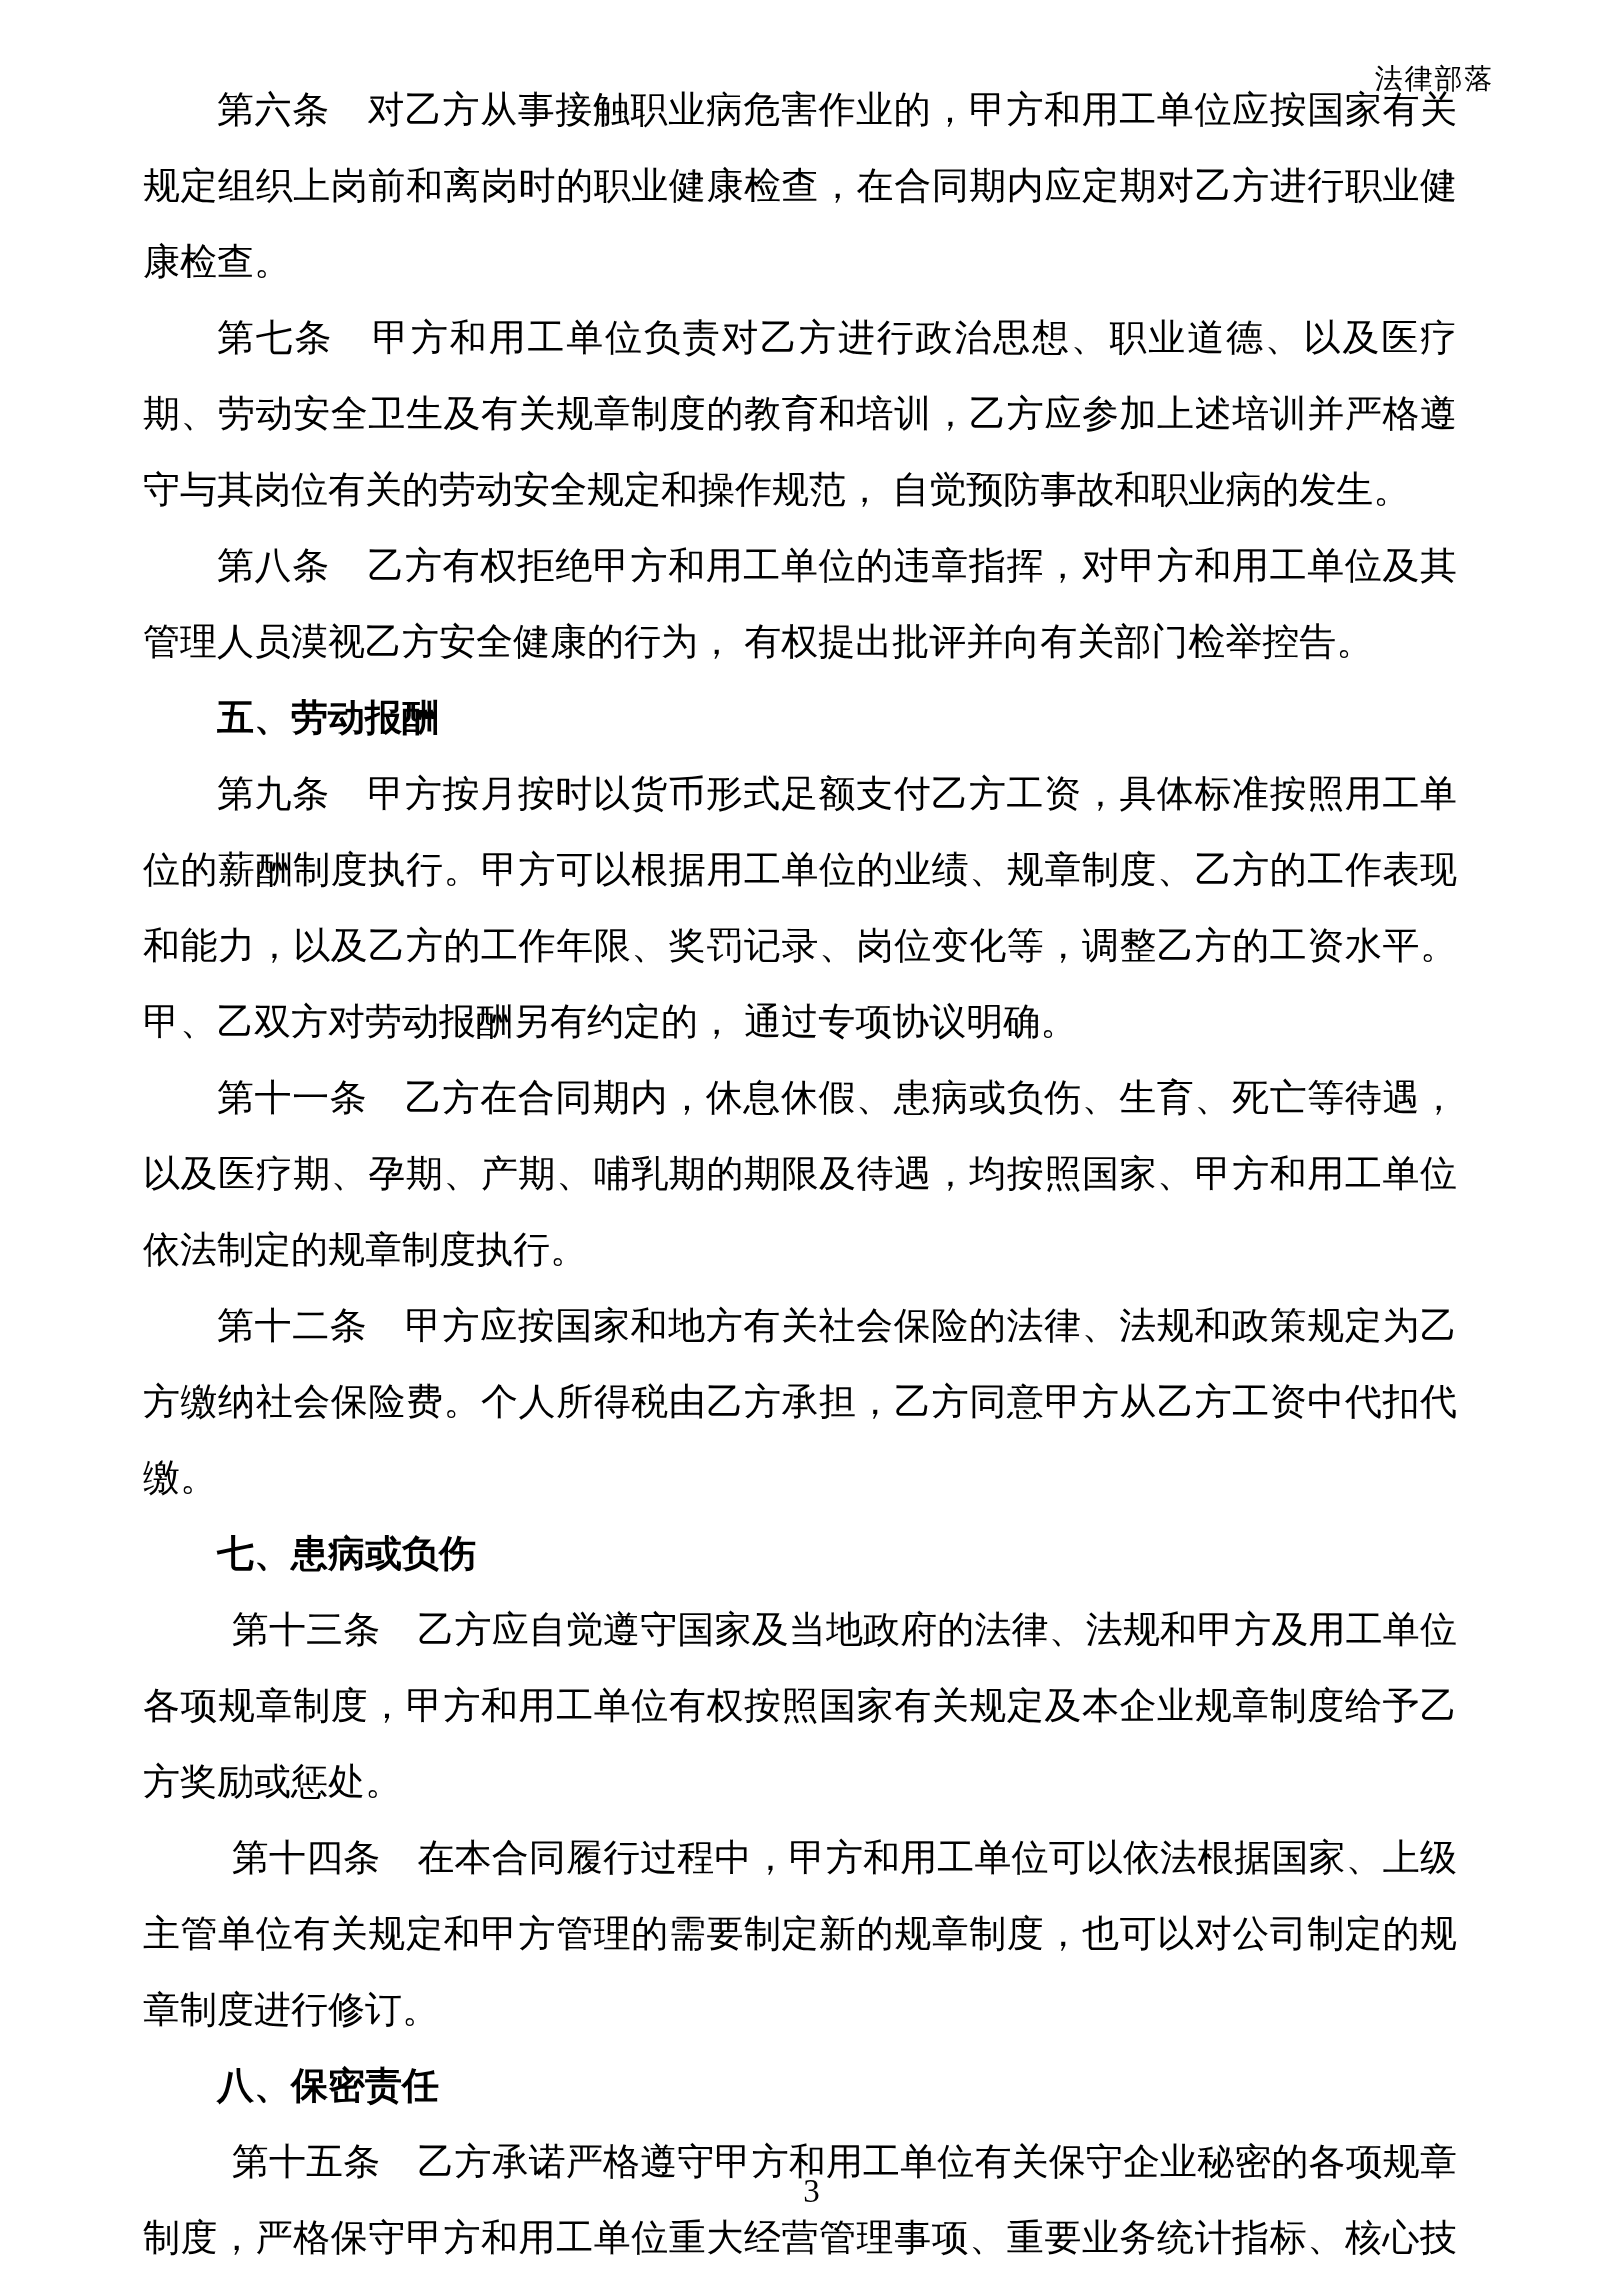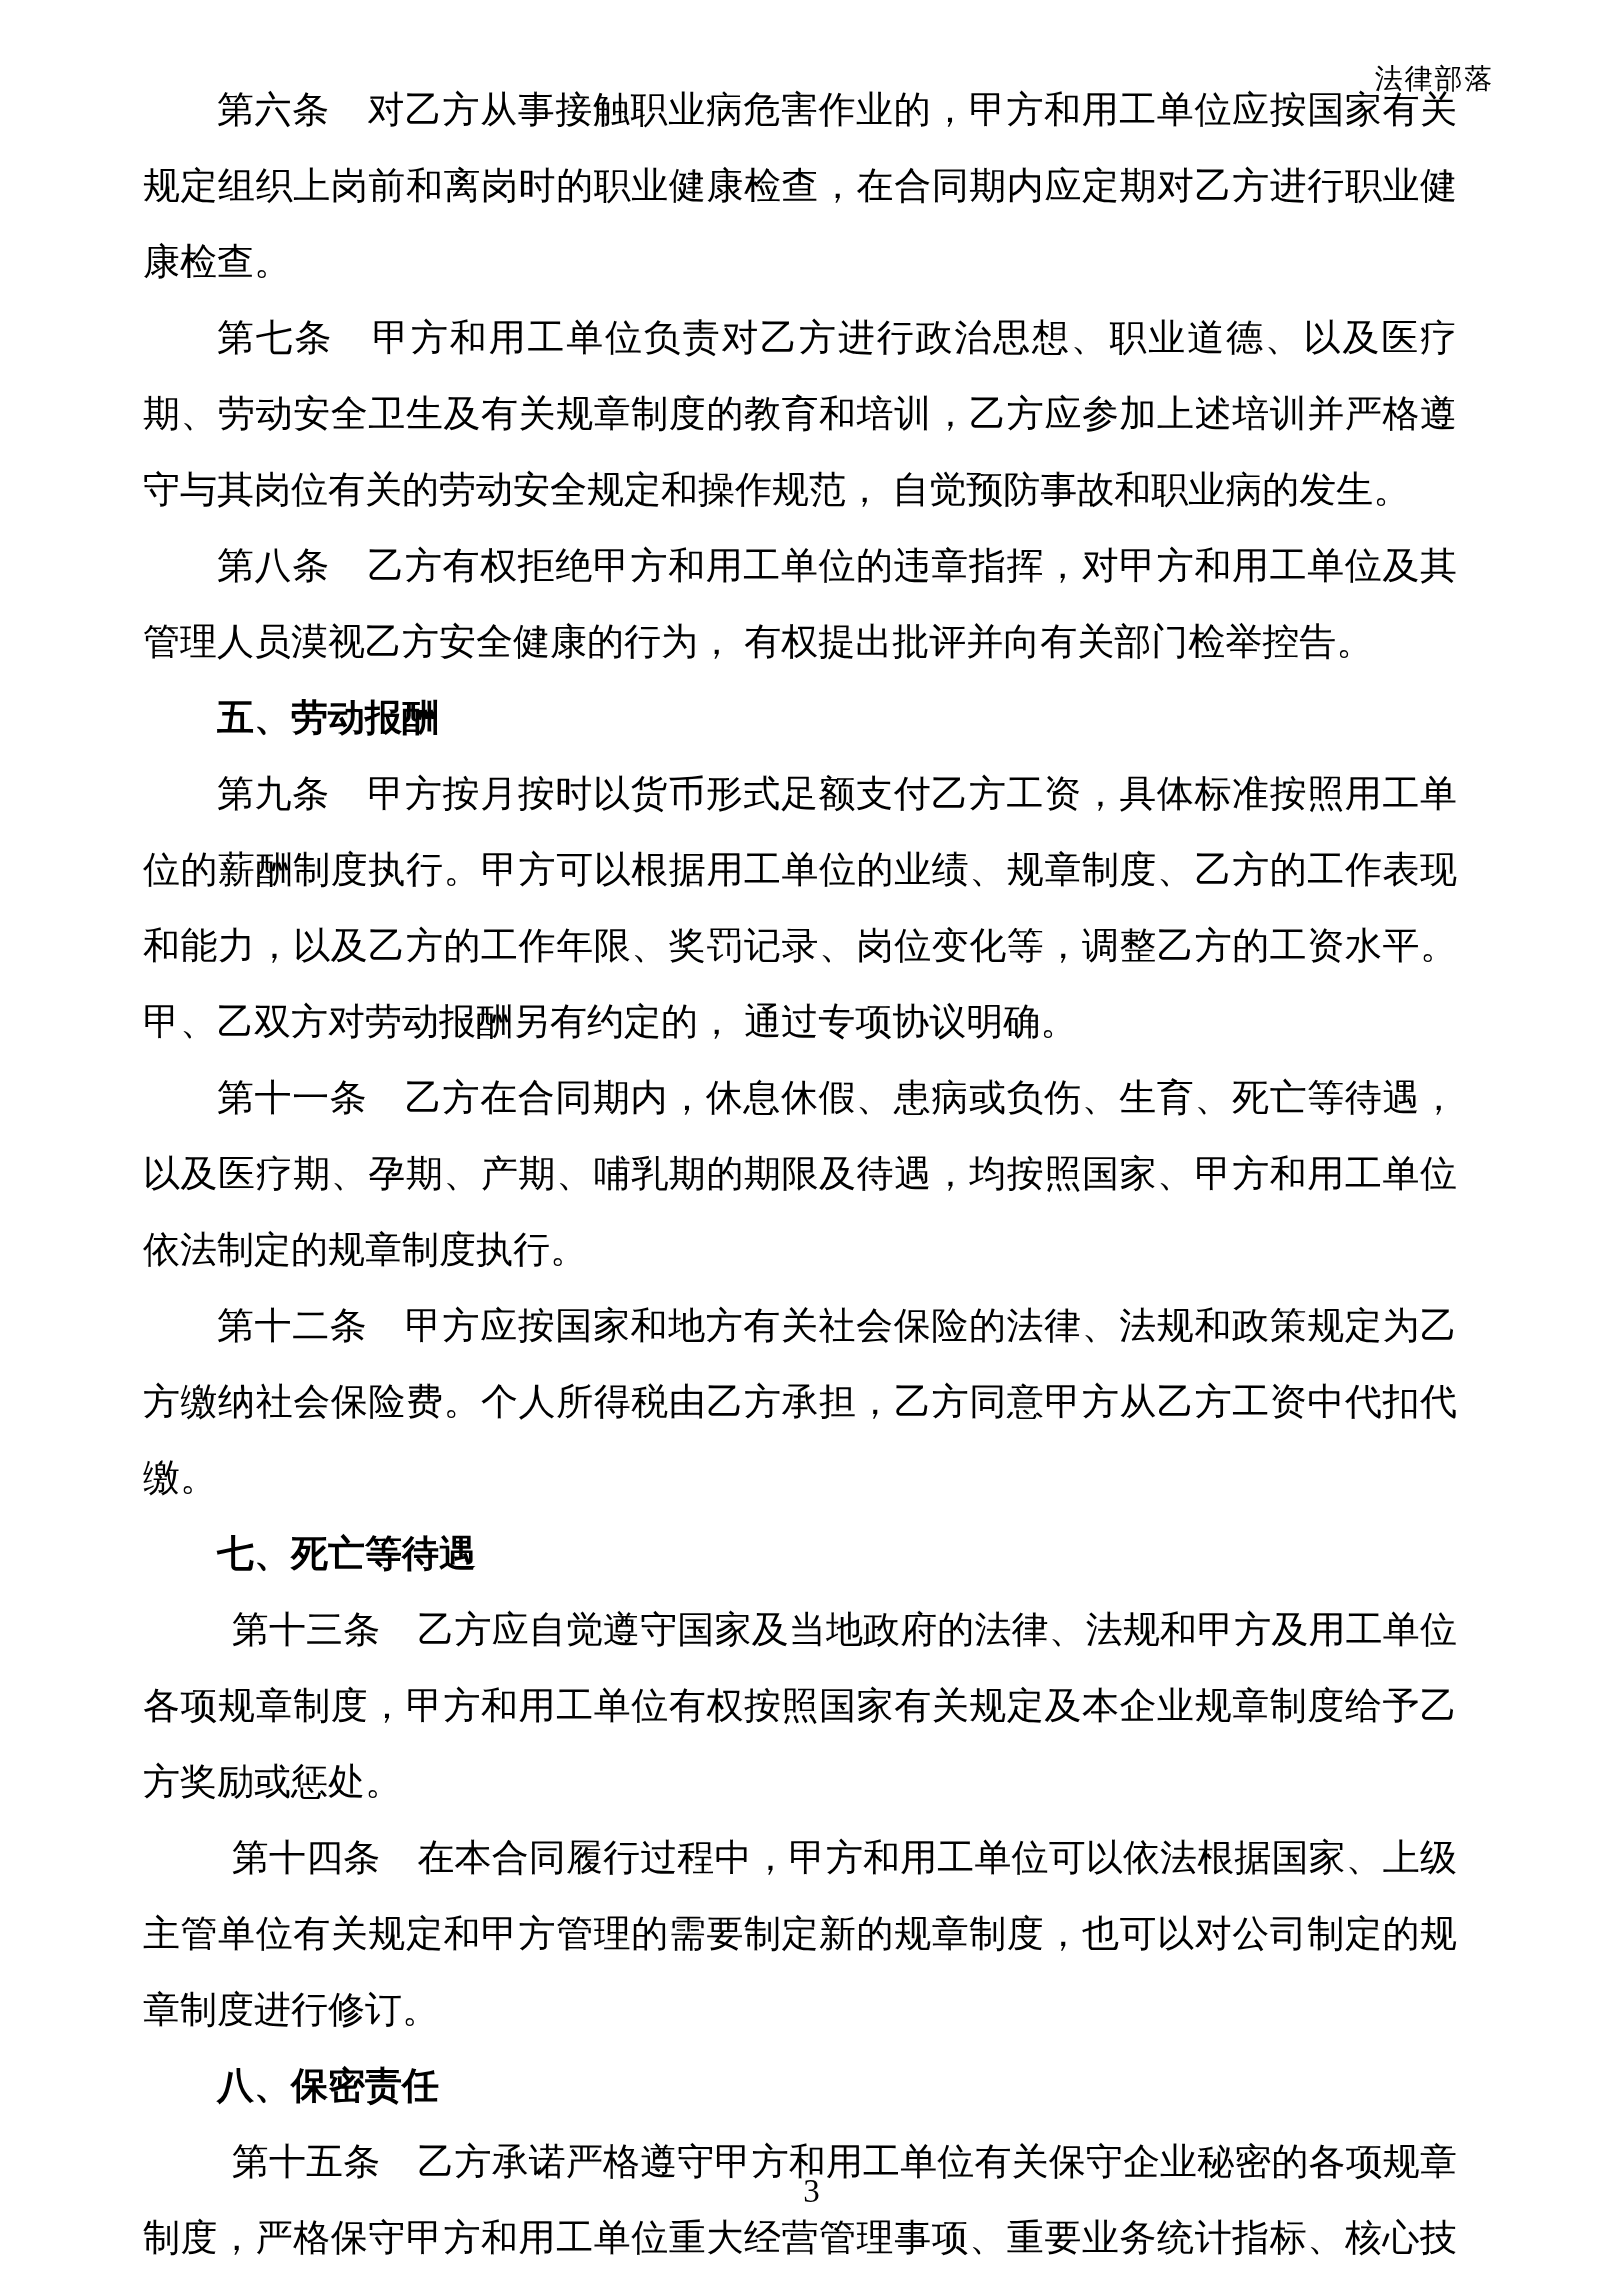--- a/index.html
+++ b/index.html
@@ -62,21 +62,21 @@
 <div class="header-right">法律部落</div>
 
 <div class="document-body">
     <p class="clause">第六条　对乙方从事接触职业病危害作业的，甲方和用工单位应按国家有关规定组织上岗前和离岗时的职业健康检查，在合同期内应定期对乙方进行职业健康检查。</p>
     <p class="clause">第七条　甲方和用工单位负责对乙方进行政治思想、职业道德、以及医疗期、劳动安全卫生及有关规章制度的教育和培训，乙方应参加上述培训并严格遵守与其岗位有关的劳动安全规定和操作规范， 自觉预防事故和职业病的发生。</p>
     <p class="clause">第八条　乙方有权拒绝甲方和用工单位的违章指挥，对甲方和用工单位及其管理人员漠视乙方安全健康的行为， 有权提出批评并向有关部门检举控告。</p>
     <p class="heading">五、劳动报酬</p>
     <p class="clause">第九条　甲方按月按时以货币形式足额支付乙方工资，具体标准按照用工单位的薪酬制度执行。甲方可以根据用工单位的业绩、规章制度、乙方的工作表现和能力，以及乙方的工作年限、奖罚记录、岗位变化等，调整乙方的工资水平。甲、乙双方对劳动报酬另有约定的， 通过专项协议明确。</p>
     <p class="clause">第十一条　乙方在合同期内，休息休假、患病或负伤、生育、死亡等待遇，以及医疗期、孕期、产期、哺乳期的期限及待遇，均按照国家、甲方和用工单位依法制定的规章制度执行。</p>
     <p class="clause">第十二条　甲方应按国家和地方有关社会保险的法律、法规和政策规定为乙方缴纳社会保险费。个人所得税由乙方承担，乙方同意甲方从乙方工资中代扣代缴。</p>
-    <p class="heading">七、死亡等待遇</p>
+    <p class="heading">七、患病或负伤</p>
     <p class="clause wide">第十三条　乙方应自觉遵守国家及当地政府的法律、法规和甲方及用工单位各项规章制度，甲方和用工单位有权按照国家有关规定及本企业规章制度给予乙方奖励或惩处。</p>
     <p class="clause wide">第十四条　在本合同履行过程中，甲方和用工单位可以依法根据国家、上级主管单位有关规定和甲方管理的需要制定新的规章制度，也可以对公司制定的规章制度进行修订。</p>
     <p class="heading">八、保密责任</p>
     <p class="clause wide">第十五条　乙方承诺严格遵守甲方和用工单位有关保守企业秘密的各项规章制度，严格保守甲方和用工单位重大经营管理事项、重要业务统计指标、核心技术和客户信息等商业秘密，在合同期内及终止或解除劳动合同后，不得以任何方式披露、使用或者允许他人使用甲方和用工单位的商业秘密。</p>
   </div>
 
 <div class="page-footer">3</div>
 
 
 </body></html>

